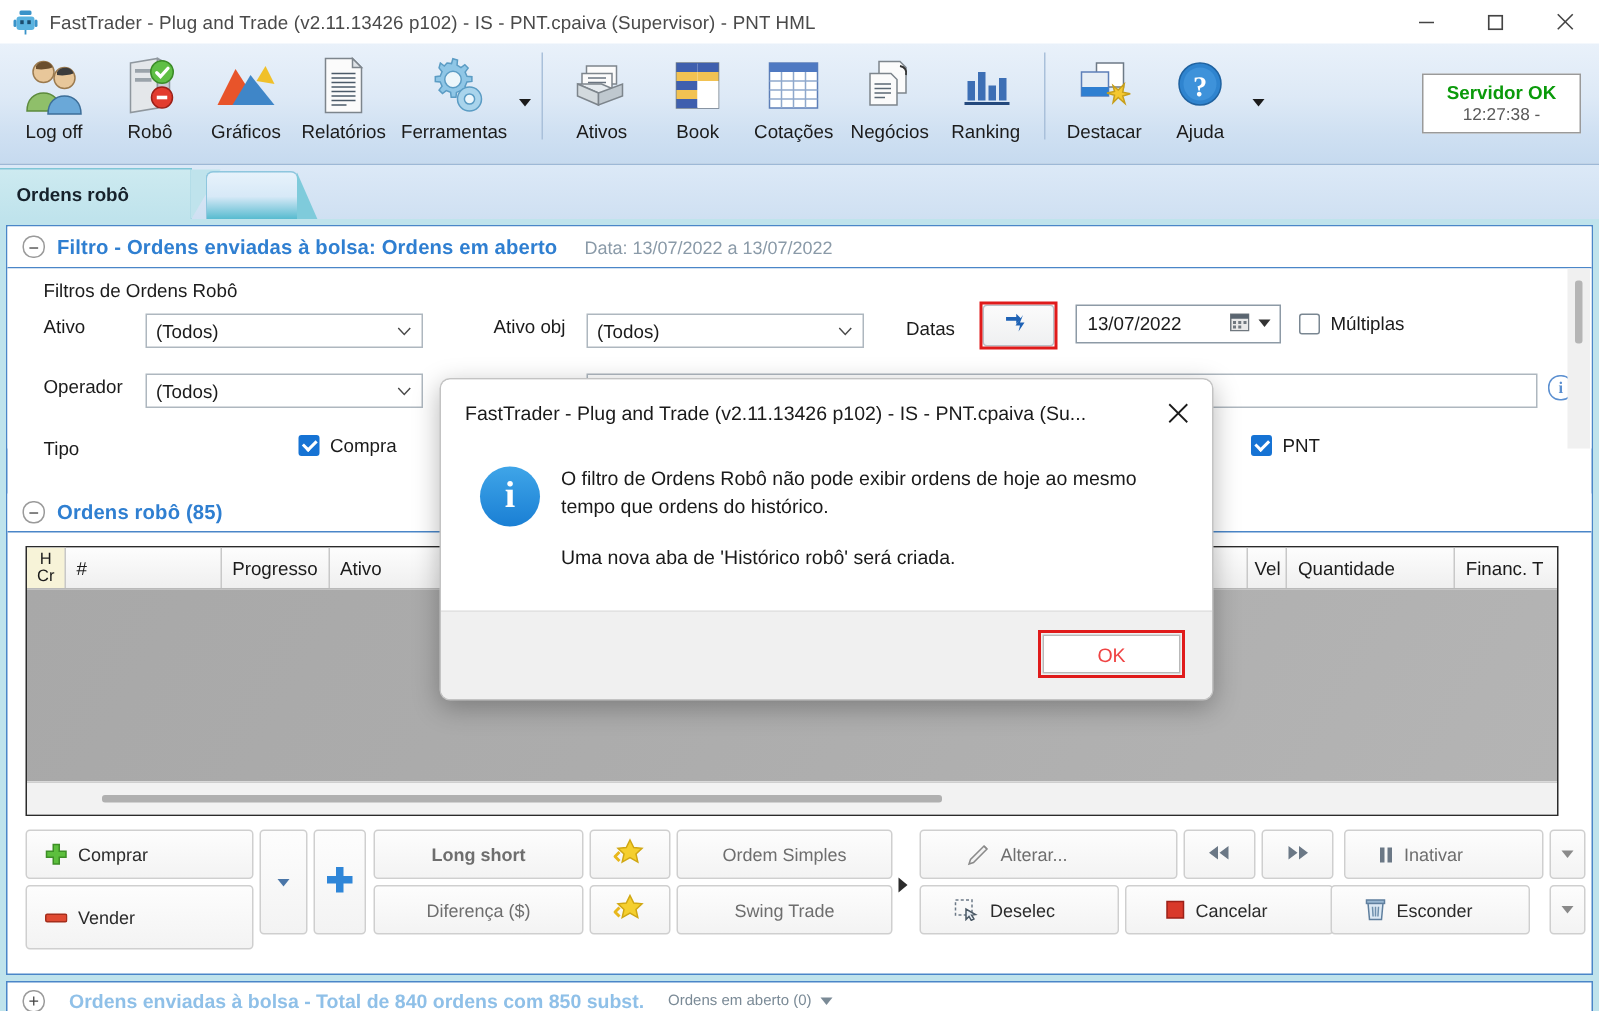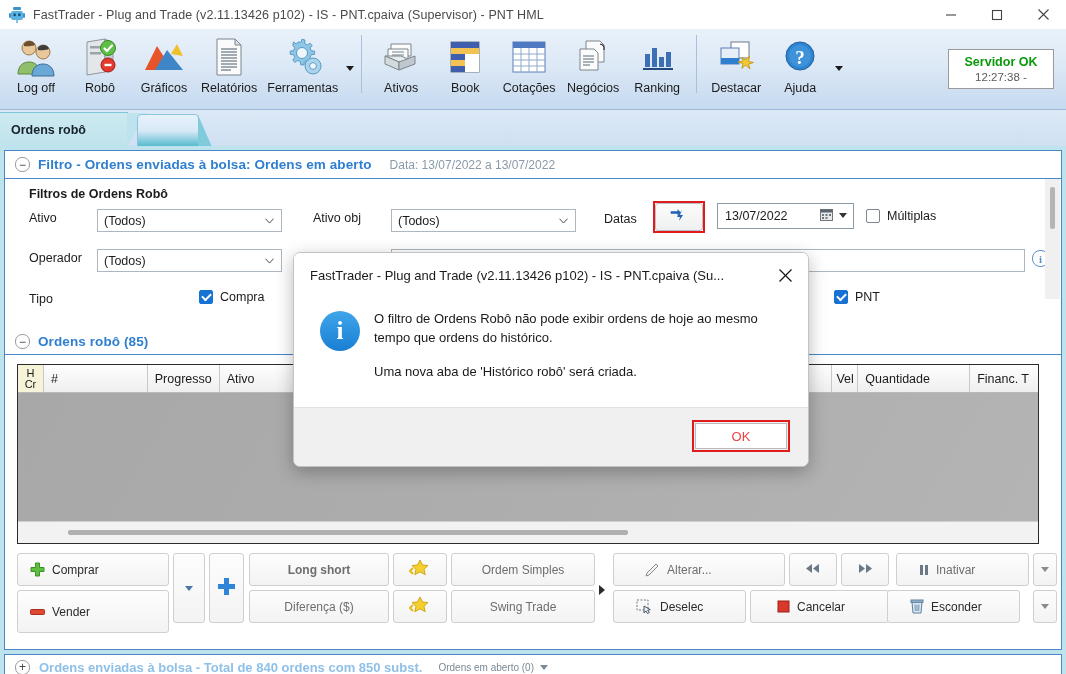--- a/index.html
+++ b/index.html
@@ -105,21 +105,21 @@
     display:flex;align-items:center;justify-content:center;margin-right:8px;flex:none;
     font-size:12px;line-height:10px;color:#444;font-family:"Liberation Sans",sans-serif;
   }
   .sect-title{font-size:13.5px;font-weight:bold;color:#2f7fd1;letter-spacing:0.1px;}
   .sect-sub{font-size:12px;color:#8a9aa8;margin-left:18px;}
 
   .filterbody{position:relative;height:120px;background:#fff;}
   .row{position:absolute;display:flex;align-items:center;}
 
   .flabel{font-size:12.5px;color:#1b1b1b;}
-  .flabel.b{font-weight:bold;}
+  .flabel.b{font-weight:normal;}
   .combo{
     height:23px;border:1px solid #aeb7bf;background:#fff;box-sizing:border-box;
     display:flex;align-items:center;padding:0 0 0 6px;position:relative;
   }
   .combo span{font-size:12.5px;color:#1b1b1b;}
   .combo .cv{
     position:absolute;right:7px;top:50%;margin-top:-3px;width:9px;height:6px;
   }
   .textbox{
     height:23px;border:1px solid #aeb7bf;background:#fff;box-sizing:border-box;
@@ -202,21 +202,21 @@
   .grpsep-arrow{position:absolute;width:10px;height:78px;display:flex;align-items:center;justify-content:center;}
   .grpsep-arrow:after{content:"";width:0;height:0;border-top:5px solid transparent;
     border-bottom:5px solid transparent;border-left:6px solid #2b2b2b;}
 
   
   .footer{
     position:absolute;left:4px;top:508px;width:1058px;height:26px;
     display:flex;align-items:center;padding-left:10px;box-sizing:border-box;
     background:#ffffff;border:1px solid #4a86c8;
   }
-  .foot-title{font-size:13px;font-weight:bold;color:#8fc0e8;margin-left:1px;}
+  .foot-title{font-size:13px;font-weight:bold;color:#8fc0e8;margin-left:8px;}
   .foot-sub{font-size:10px;color:#7a8a96;margin-left:16px;}
   .foot-caret{width:0;height:0;border-left:4px solid transparent;border-right:4px solid transparent;
     border-top:5px solid #7a8a96;margin-left:6px;}
 
   
   .modal{
     position:absolute;left:293px;top:252px;width:514px;height:213px;
     background:#ffffff;border:1px solid #c3c3c3;border-radius:7px;
     box-shadow:0 5px 18px rgba(0,0,0,0.28);overflow:hidden;
   }
@@ -516,21 +516,21 @@
         <div class="row" style="left:24px;top:32px;">
           <span class="flabel" style="width:70px;">Ativo</span>
         </div>
         <div class="combo" style="position:absolute;left:92px;top:30px;width:185px;">
           <span>(Todos)</span>
           <svg class="cv" viewBox="0 0 9 6">
               <path d="M0.5 0.7 L4.5 5 L8.5 0.7" fill="none" stroke="#4a4a4a" stroke-width="1"></path>
             </svg>
         </div>
 
-        <div class="row" style="left:308px;top:32px;">
+        <div class="row" style="left:324px;top:32px;">
           <span class="flabel">Ativo obj</span>
         </div>
         <div class="combo" style="position:absolute;left:386px;top:30px;width:185px;">
           <span>(Todos)</span>
           <svg class="cv" viewBox="0 0 9 6">
               <path d="M0.5 0.7 L4.5 5 L8.5 0.7" fill="none" stroke="#4a4a4a" stroke-width="1"></path>
             </svg>
         </div>
 
         <div class="row" style="left:599px;top:33px;">

